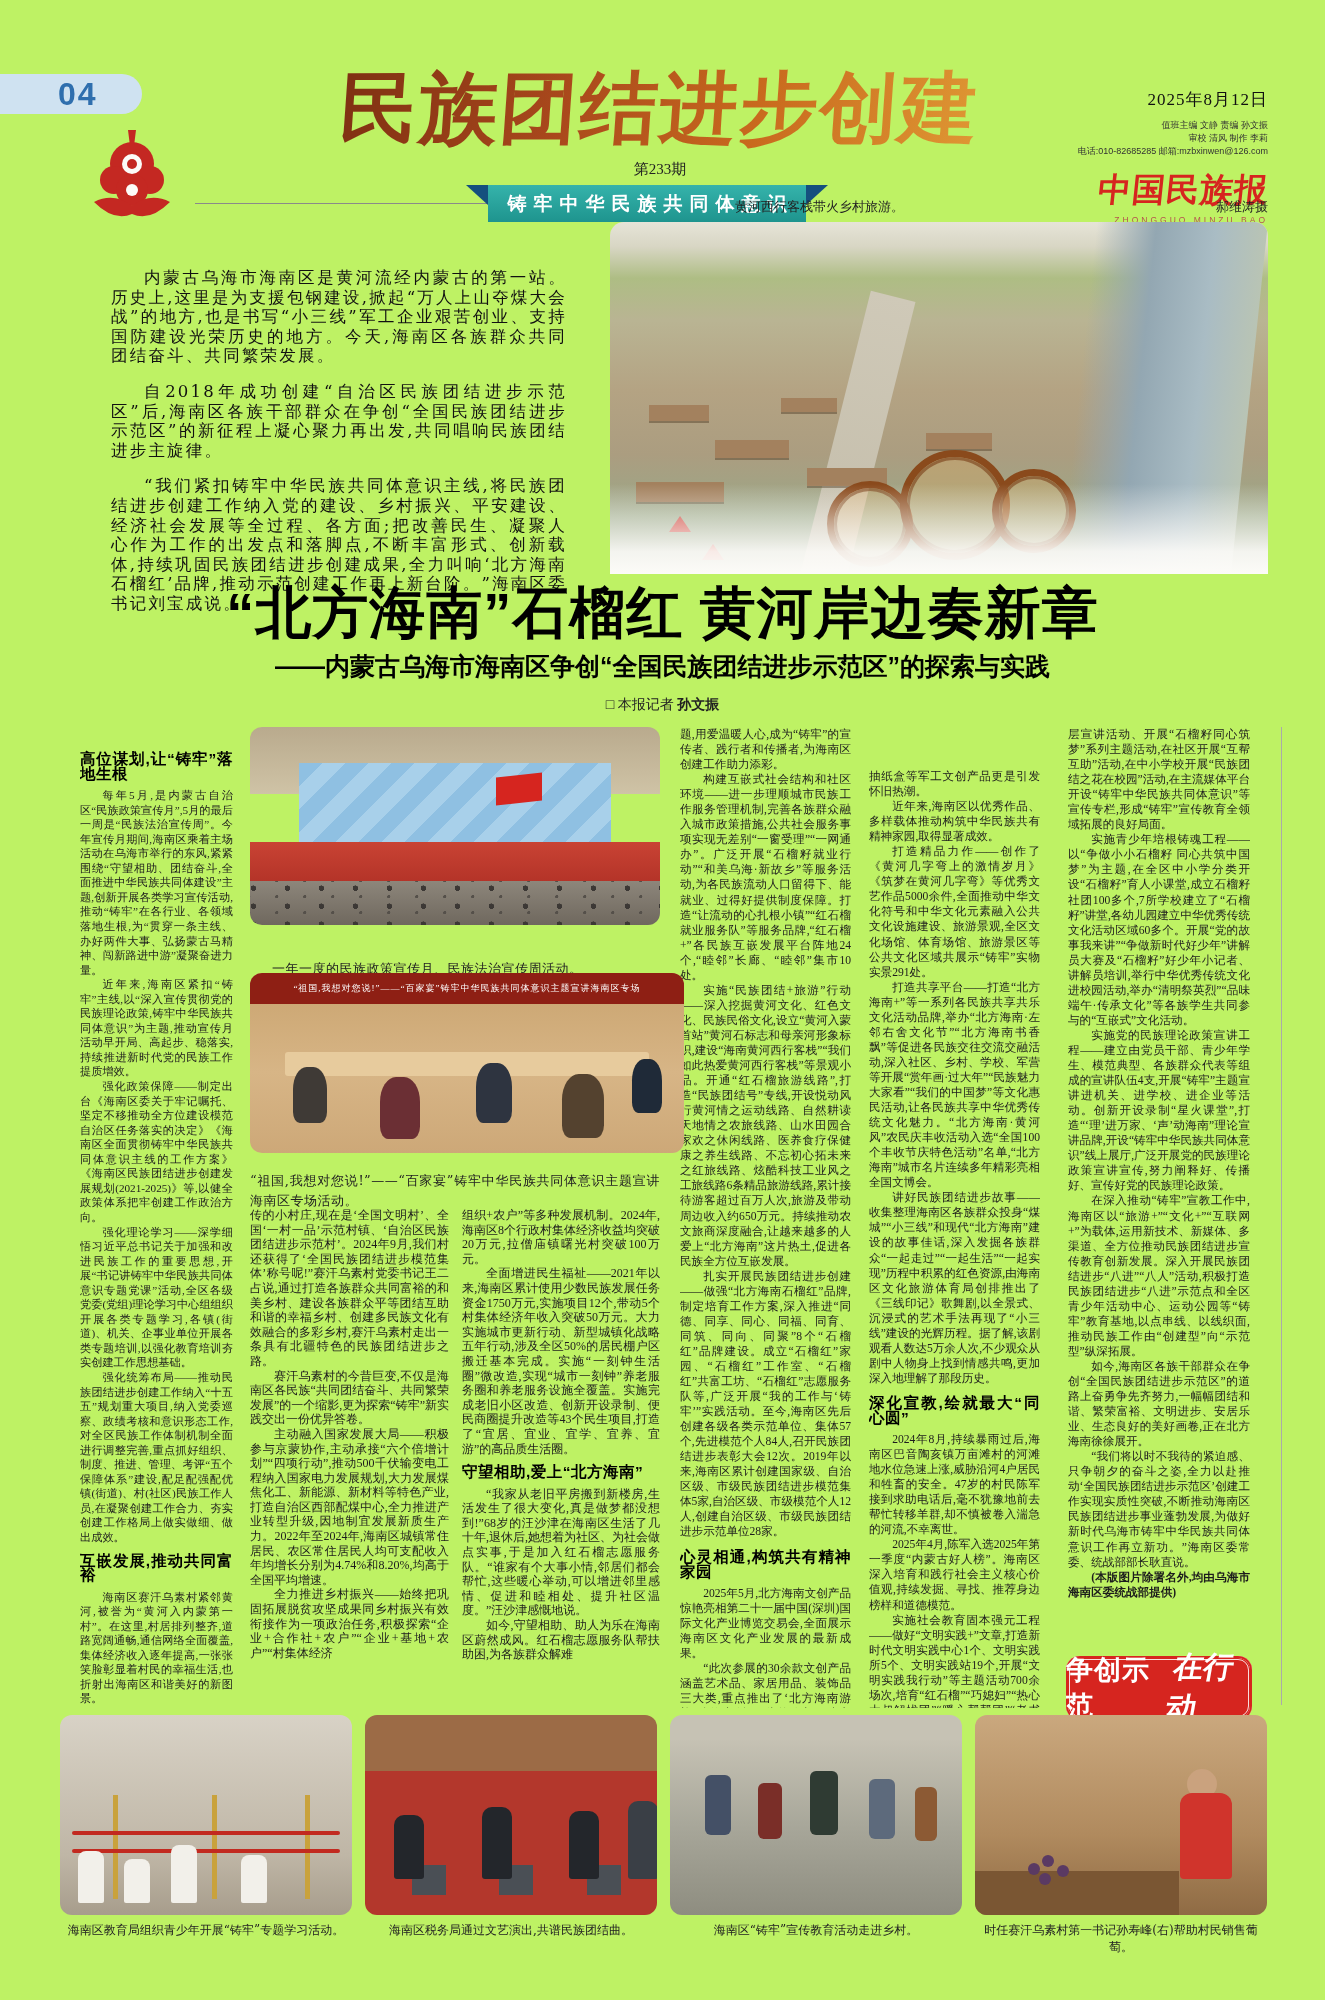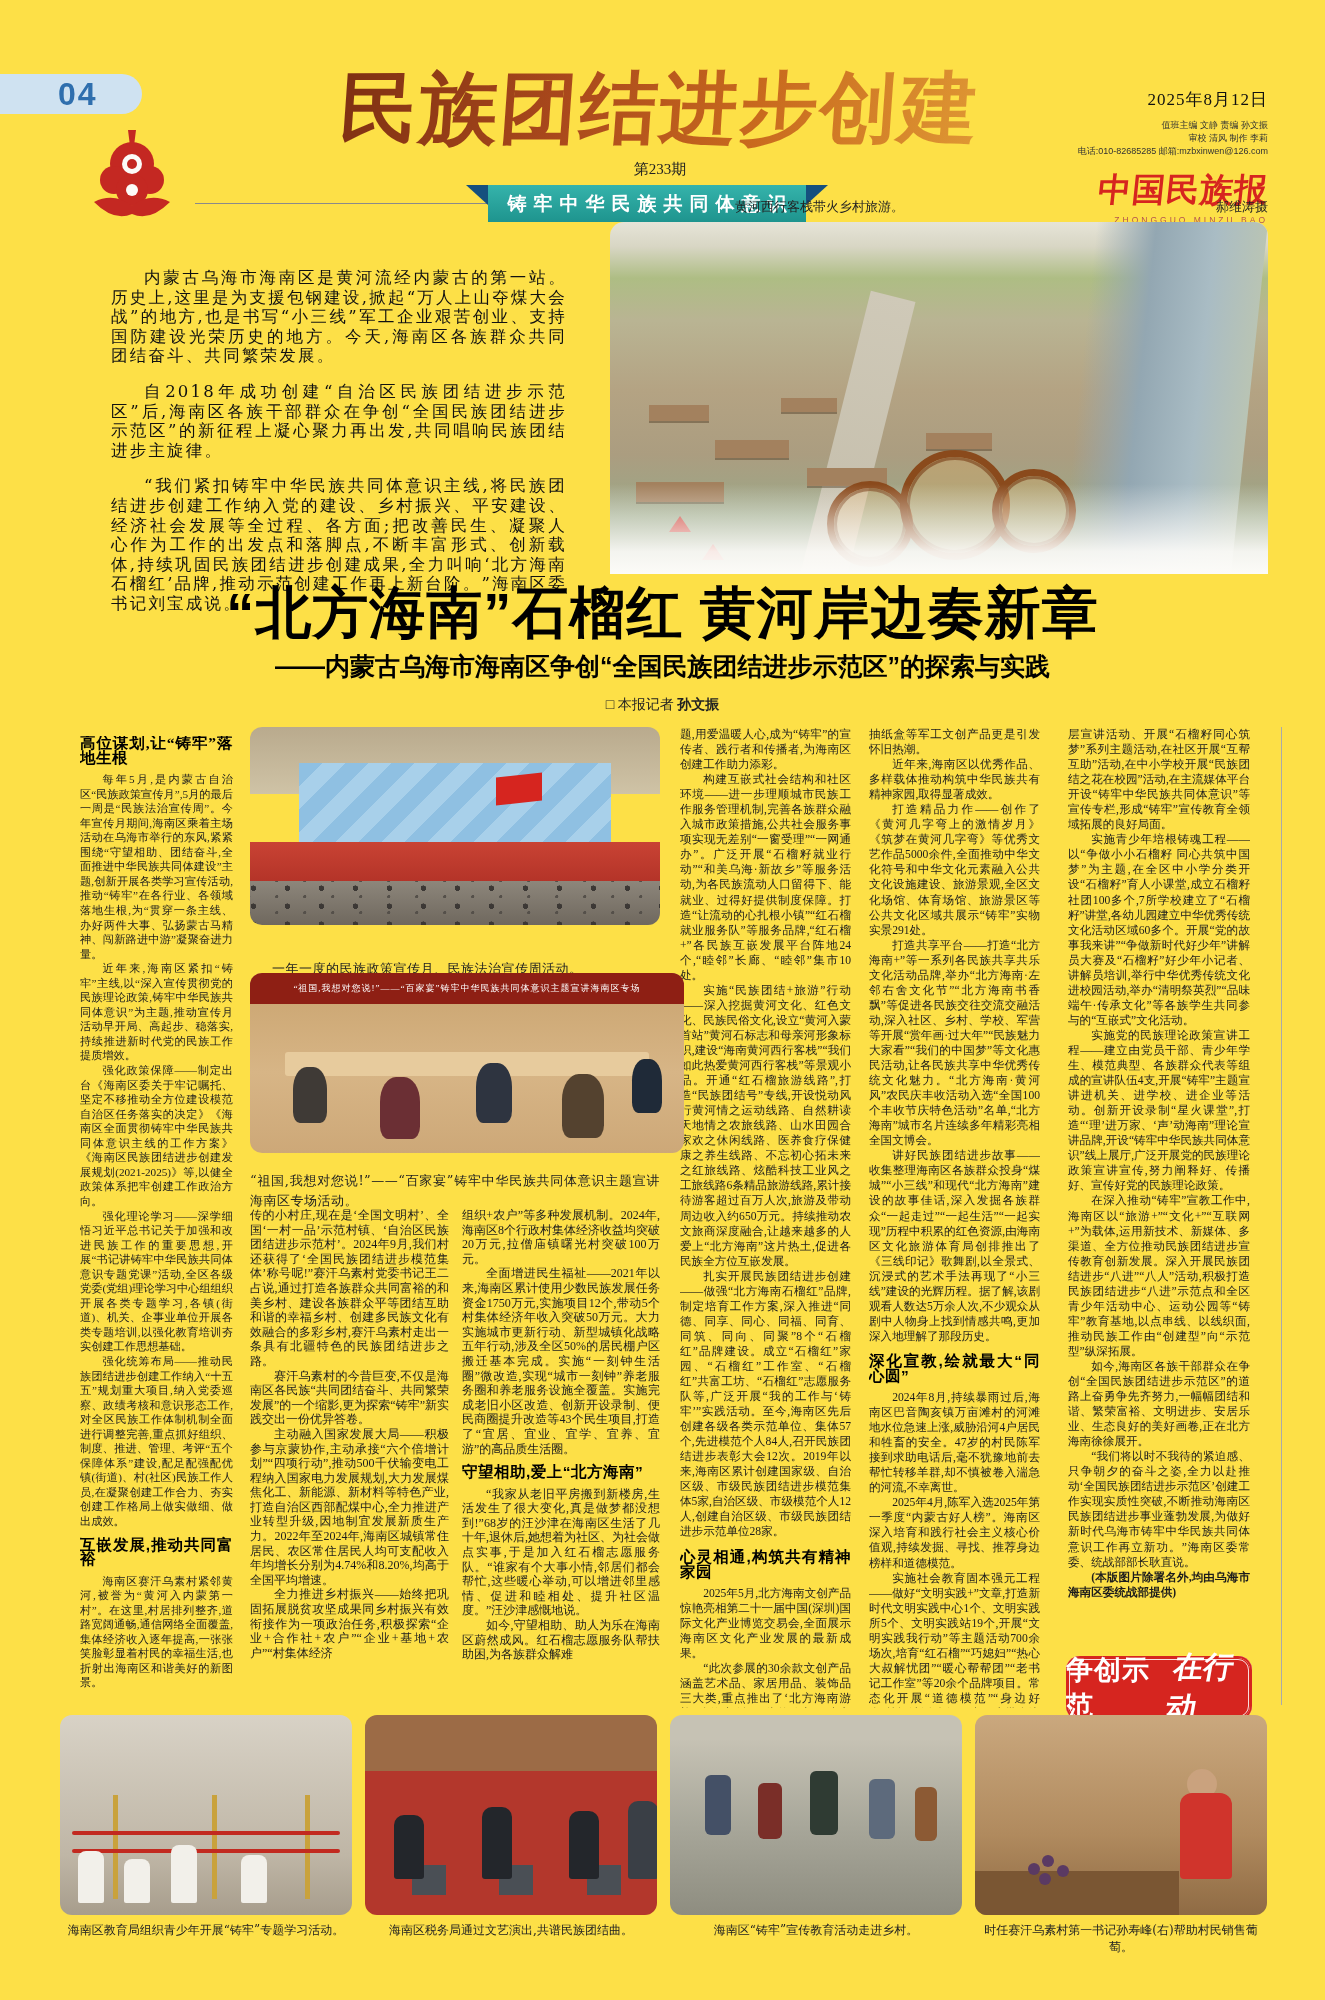--- a/index.html
+++ b/index.html
@@ -1,16 +1,16 @@
 <!DOCTYPE html>
 <html><head>
 <meta charset="utf-8">
 <style>
   html,body{margin:0;padding:0;background:#e8e6e0;}
-  #page{position:relative;width:1325px;height:2000px;background:#fde047;margin:0 auto;
+  #page{position:relative;width:1325px;height:2000px;background:#bef264;margin:0 auto;
         font-family:"Liberation Serif","DejaVu Serif",serif;color:#1c1c1c;overflow:hidden;}
   
   .pagenum-band{position:absolute;left:0;top:74px;width:142px;height:40px;background:#cfe2f1;border-radius:0 20px 20px 0;}
   .pagenum{position:absolute;left:58px;top:76px;font-family:"Liberation Sans",sans-serif;font-weight:bold;font-size:32px;color:#2f6fae;letter-spacing:2px;}
   .ornament{position:absolute;left:84px;top:122px;width:96px;height:116px;}
   .masthead{position:absolute;left:330px;top:58px;width:660px;text-align:center;
     font-family:"DejaVu Serif","Liberation Serif",serif;font-weight:bold;font-size:78px;line-height:100px;letter-spacing:2px;
     transform:skewX(-4deg);
     background:linear-gradient(100deg,#7c2f12 0%,#a9481c 35%,#c96a1e 65%,#e09a35 100%);
     -webkit-background-clip:text;background-clip:text;color:transparent;text-shadow:none;white-space:nowrap;}
@@ -45,21 +45,21 @@
     font-weight:bold;font-size:56px;letter-spacing:1px;color:#000;white-space:nowrap;}
   .subtitle{position:absolute;left:40px;top:650px;width:1245px;text-align:center;font-family:"Liberation Sans",sans-serif;
     font-weight:bold;font-size:25px;color:#000;white-space:nowrap;}
   .byline{position:absolute;left:40px;top:696px;width:1245px;text-align:center;font-size:14px;color:#222;}
   .byline b{font-family:"Liberation Sans",sans-serif;}
   
   .col{position:absolute;text-align:justify;overflow:hidden;}
   .col p{margin:0;text-indent:2em;}
   .col h3{font-family:"Liberation Sans",sans-serif;font-size:15.5px;margin:9px 0 7px 0;color:#000;letter-spacing:.5px;text-indent:0;}
   #colA{left:80px;top:736px;width:153px;height:972px;font-size:11.2px;line-height:14.55px;}
-  #colA h3:first-child{margin-top:0;font-family:Liberation Serif, serif;}
+  #colA h3:first-child{margin-top:16px;}
   #colB{left:250px;top:1208px;width:199px;height:500px;font-size:12px;line-height:14.6px;}
   #colC{left:462px;top:1208px;width:198px;height:500px;font-size:12px;line-height:14.6px;}
   #colD{left:680px;top:727px;width:171px;height:981px;font-size:11.6px;line-height:15.05px;}
   #colE{left:869px;top:727px;width:171px;height:981px;font-size:11.6px;line-height:15.05px;}
   #colF{left:1068px;top:727px;width:182px;height:981px;font-size:11.6px;line-height:15.05px;}
   .col p.note{font-weight:bold;}
   .vrule{position:absolute;left:1281px;top:727px;width:1px;height:978px;background:#aaa;}
   
   .midphoto{position:absolute;left:250px;width:410px;border-radius:12px;overflow:hidden;}
   #mid1{top:727px;height:198px;}
@@ -198,21 +198,21 @@
   <div class="col" id="colD">
       <p style="text-indent: 0px;">题,用爱温暖人心,成为“铸牢”的宣传者、践行者和传播者,为海南区创建工作助力添彩。</p>
       <p>构建互嵌式社会结构和社区环境——进一步理顺城市民族工作服务管理机制,完善各族群众融入城市政策措施,公共社会服务事项实现无差别“一窗受理”“一网通办”。广泛开展“石榴籽就业行动”“和美乌海·新故乡”等服务活动,为各民族流动人口留得下、能就业、过得好提供制度保障。打造“让流动的心扎根小镇”“红石榴就业服务队”等服务品牌,“红石榴+”各民族互嵌发展平台阵地24个,“睦邻”长廊、“睦邻”集市10处。</p>
       <p>实施“民族团结+旅游”行动——深入挖掘黄河文化、红色文化、民族民俗文化,设立“黄河入蒙首站”黄河石标志和母亲河形象标识,建设“海南黄河西行客栈”“我们如此热爱黄河西行客栈”等景观小品。开通“红石榴旅游线路”,打造“民族团结号”专线,开设悦动风行黄河情之运动线路、自然耕读天地情之农旅线路、山水田园合家欢之休闲线路、医养食疗保健康之养生线路、不忘初心拓未来之红旅线路、炫酷科技工业风之工旅线路6条精品旅游线路,累计接待游客超过百万人次,旅游及带动周边收入约650万元。持续推动农文旅商深度融合,让越来越多的人爱上“北方海南”这片热土,促进各民族全方位互嵌发展。</p>
       <p>扎实开展民族团结进步创建——做强“北方海南石榴红”品牌,制定培育工作方案,深入推进“同德、同享、同心、同福、同育、同筑、同向、同聚”8个“石榴红”品牌建设。成立“石榴红”家园、“石榴红”工作室、“石榴红”共富工坊、“石榴红”志愿服务队等,广泛开展“我的工作与‘铸牢’”实践活动。至今,海南区先后创建各级各类示范单位、集体57个,先进模范个人84人,召开民族团结进步表彰大会12次。2019年以来,海南区累计创建国家级、自治区级、市级民族团结进步模范集体5家,自治区级、市级模范个人12人,创建自治区级、市级民族团结进步示范单位28家。</p>
       <h3>心灵相通,构筑共有精神家园</h3>
       <p>2025年5月,北方海南文创产品惊艳亮相第二十一届中国(深圳)国际文化产业博览交易会,全面展示海南区文化产业发展的最新成果。</p>
       <p>“此次参展的30余款文创产品涵盖艺术品、家居用品、装饰品三大类,重点推出了‘北方海南游礼’‘乌海文创’‘石头的秘密’三大主题产品。”海南区参展负责人介绍,首次亮相的“岩小羊”系列稳居C位,“小三线”复古暖壶杯、手榴弹、</p>
     </div>
   <div class="col" id="colE">
-      <p style="text-indent: 0px;">抽纸盒等军工文创产品更是引发怀旧热潮。</p>
+      <p style="text-indent: 0px; margin-top: 42px;">抽纸盒等军工文创产品更是引发怀旧热潮。</p>
       <p>近年来,海南区以优秀作品、多样载体推动构筑中华民族共有精神家园,取得显著成效。</p>
       <p>打造精品力作——创作了《黄河几字弯上的激情岁月》《筑梦在黄河几字弯》等优秀文艺作品5000余件,全面推动中华文化符号和中华文化元素融入公共文化设施建设、旅游景观,全区文化场馆、体育场馆、旅游景区等公共文化区域共展示“铸牢”实物实景291处。</p>
       <p>打造共享平台——打造“北方海南+”等一系列各民族共享共乐文化活动品牌,举办“北方海南·左邻右舍文化节”“北方海南书香飘”等促进各民族交往交流交融活动,深入社区、乡村、学校、军营等开展“赏年画·过大年”“民族魅力大家看”“我们的中国梦”等文化惠民活动,让各民族共享中华优秀传统文化魅力。“北方海南·黄河风”农民庆丰收活动入选“全国100个丰收节庆特色活动”名单,“北方海南”城市名片连续多年精彩亮相全国文博会。</p>
       <p>讲好民族团结进步故事——收集整理海南区各族群众投身“煤城”“小三线”和现代“北方海南”建设的故事佳话,深入发掘各族群众“一起走过”“一起生活”“一起实现”历程中积累的红色资源,由海南区文化旅游体育局创排推出了《三线印记》歌舞剧,以全景式、沉浸式的艺术手法再现了“小三线”建设的光辉历程。据了解,该剧观看人数达5万余人次,不少观众从剧中人物身上找到情感共鸣,更加深入地理解了那段历史。</p>
       <h3>深化宣教,绘就最大“同心圆”</h3>
       <p>2024年8月,持续暴雨过后,海南区巴音陶亥镇万亩滩村的河滩地水位急速上涨,威胁沿河4户居民和牲畜的安全。47岁的村民陈军接到求助电话后,毫不犹豫地前去帮忙转移羊群,却不慎被卷入湍急的河流,不幸离世。</p>
       <p>2025年4月,陈军入选2025年第一季度“内蒙古好人榜”。海南区深入培育和践行社会主义核心价值观,持续发掘、寻找、推荐身边榜样和道德模范。</p>
       <p>实施社会教育固本强元工程——做好“文明实践+”文章,打造新时代文明实践中心1个、文明实践所5个、文明实践站19个,开展“文明实践我行动”等主题活动700余场次,培育“红石榴”“巧媳妇”“热心大叔解忧团”“暖心帮帮团”“老书记工作室”等20余个品牌项目。常态化开展“道德模范”“身边好人”等评选活动,涌现出一大批身边好人和道德模范。在全社会组织“感党恩、听党话、跟党走”基</p>
     </div>
   <div class="col" id="colF">

